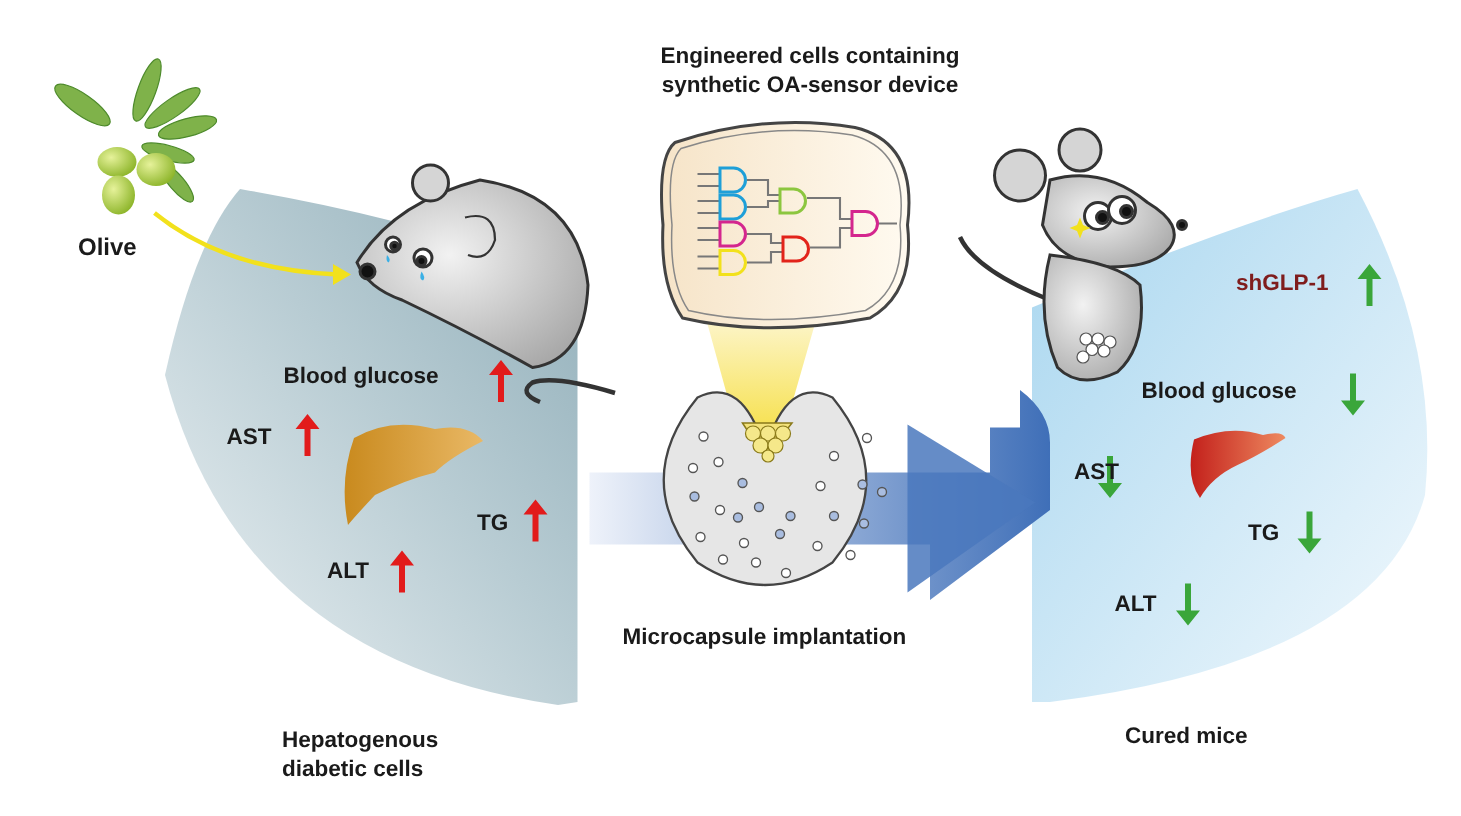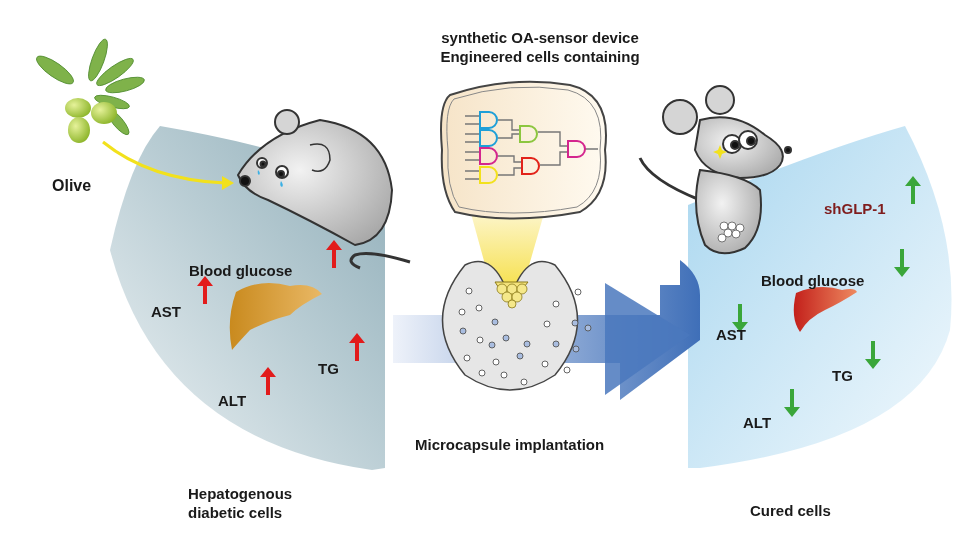--- a/index.html
+++ b/index.html
@@ -1,17 +1,17 @@
 <!DOCTYPE html>
 <html><head>
 <meta charset="utf-8">
 <style>
   html,body{margin:0;padding:0;background:#fff;}
   body{width:974px;height:544px;position:relative;overflow:hidden;font-family:"Liberation Sans",sans-serif;}
-  .lbl{position:absolute;font-weight:bold;font-size:15px;color:#1a1a1a;white-space:nowrap;margin-top:20px;}
+  .lbl{position:absolute;font-weight:bold;font-size:15px;color:#1a1a1a;white-space:nowrap;}
   .cap{position:absolute;font-weight:bold;font-size:15px;color:#1a1a1a;text-align:center;line-height:19px;}
   svg{position:absolute;left:0;top:0;}
 </style>
 </head>
 <body>
 
 <svg width="974" height="544" viewBox="0 0 974 544">
   <defs>
     <linearGradient id="gLeft" x1="0" y1="1" x2="1" y2="0">
       <stop offset="0" stop-color="#eef3f5"></stop>
@@ -203,34 +203,34 @@
       <g>
         <path d="M865 359 L873 369 L881 359 L875 359 L875 341 L871 341 L871 359 Z" fill="#3aa63a"></path>
       </g>
       <g>
         <path d="M784 407 L792 417 L800 407 L794 407 L794 389 L790 389 L790 407 Z" fill="#3aa63a"></path>
       </g>
     </svg>
   </div>
 
 <div class="cap" style="left:400px;top:28px;width:280px;">
+  <div>Engineered cells containing</div>
   <div>synthetic OA-sensor device</div>
-  <div>Engineered cells containing</div>
 </div>
 
 <div class="lbl" style="left:52px;top:157px;font-size:16px;">Olive</div>
 <div class="lbl" style="left:189px;top:242px;">Blood glucose</div>
 <div class="lbl" style="left:151px;top:283px;">AST</div>
 <div class="lbl" style="left:318px;top:340px;">TG</div>
 <div class="lbl" style="left:218px;top:372px;">ALT</div>
 <div class="cap" style="left:188px;top:484px;text-align:left;">
   <div>Hepatogenous</div>
   <div>diabetic cells</div>
 </div>
 
 <div class="lbl" style="left:415px;top:416px;text-align:center;">Microcapsule implantation</div>
 
 <div class="lbl" style="left:824px;top:180px;color:#7f1d1d;">shGLP-1</div>
 <div class="lbl" style="left:761px;top:252px;">Blood glucose</div>
 <div class="lbl" style="left:716px;top:306px;">AST</div>
 <div class="lbl" style="left:832px;top:347px;">TG</div>
 <div class="lbl" style="left:743px;top:394px;">ALT</div>
-<div class="lbl" style="left:750px;top:482px;">Cured cells</div>
+<div class="lbl" style="left:750px;top:482px;">Cured mice</div>
 
 </body></html>

